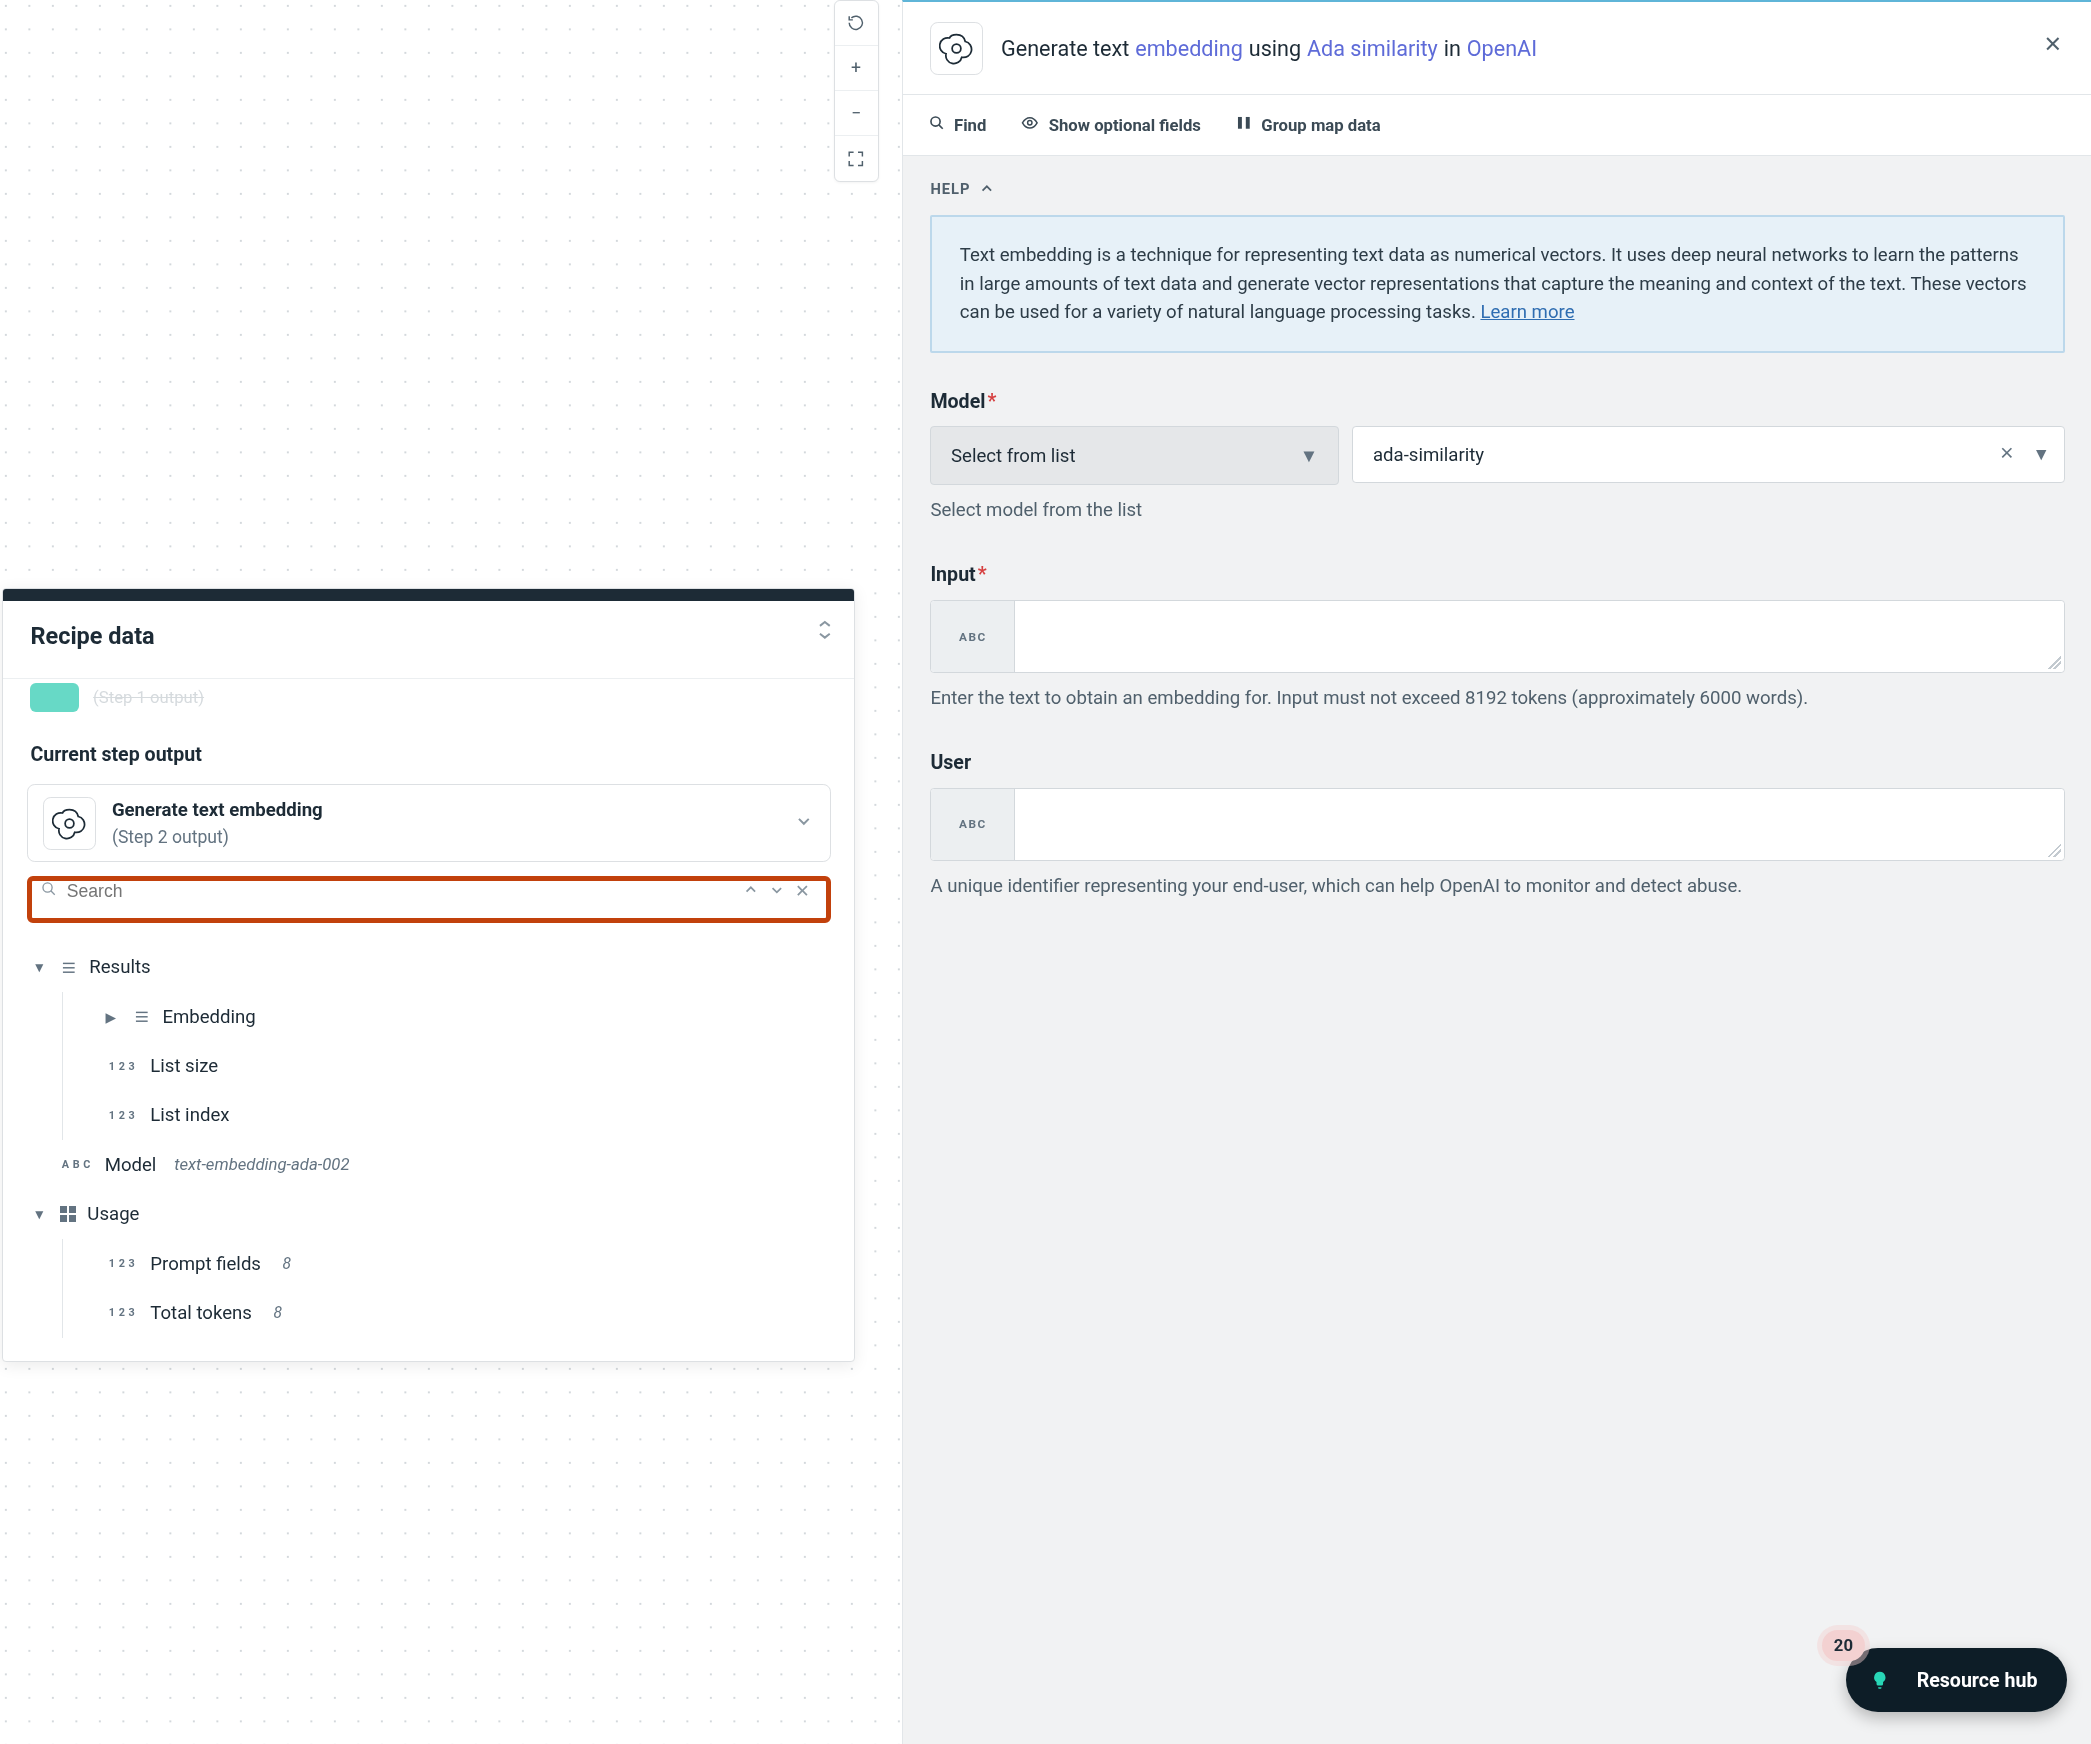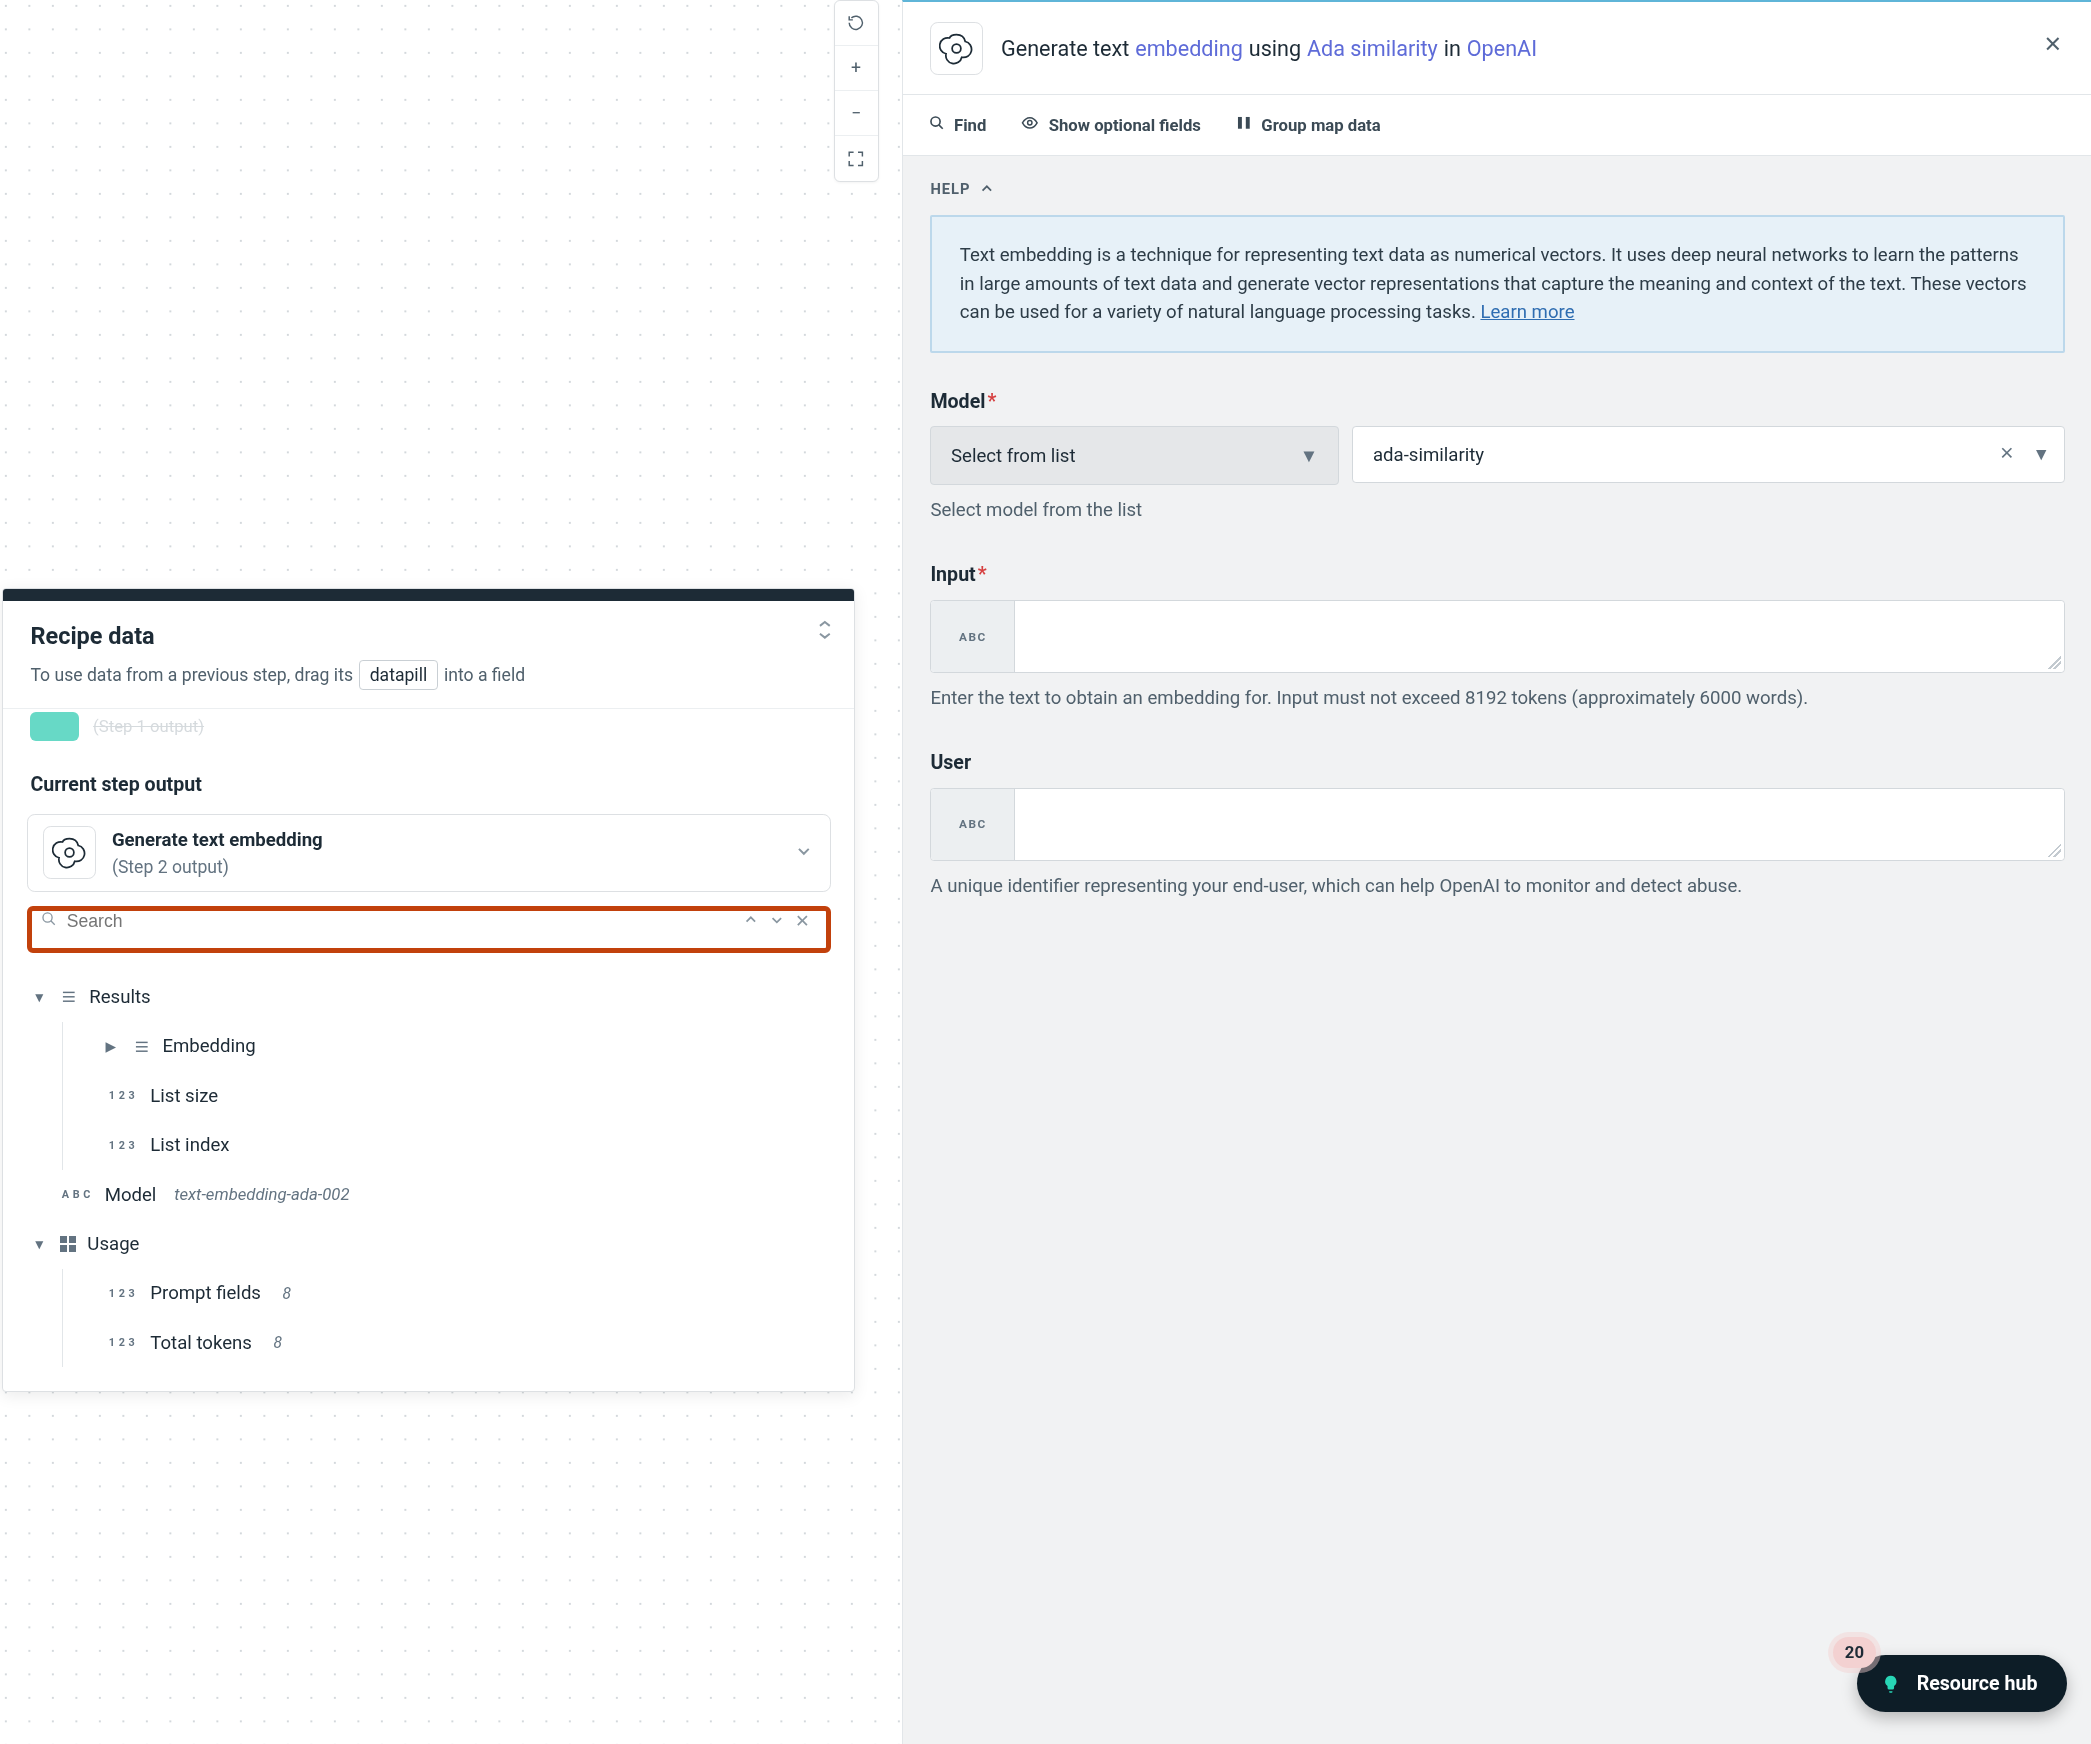--- a/index.html
+++ b/index.html
@@ -317,25 +317,25 @@
     background: linear-gradient(135deg, transparent 50%, #c3cad0 50%, #c3cad0 60%, transparent 60%, transparent 70%, #c3cad0 70%, #c3cad0 80%, transparent 80%);
   }
   
   .resource-hub {
     position: absolute;
     bottom: 33px;
     right: 25.5px;
     background: #0d1d27;
     color: #fff;
     border-radius: 979px;
-    height: 57px;
+    height: 64px;
     padding: 0 29px 0 23.5px;
     display: flex;
     align-items: center;
-    gap: 15px;
+    gap: 26px;
     font-size: 19.6px;
     font-weight: 700;
     box-shadow: 0 5.9px 15.7px rgba(0,0,0,0.25);
     cursor: pointer;
     z-index: 5;
   }
   .resource-hub .bulb {
     width: 21.6px; height: 21.6px;
     display: flex; align-items: center; justify-content: center;
     color: #28d6b6;
@@ -383,25 +383,20 @@
             <polyline points="21 15 21 21 15 21"></polyline>
           </svg>
       </div>
     </div>
 
     <div class="recipe-panel">
       <div class="topbar"></div>
 
       <div class="recipe-header">
         <div class="recipe-title">Recipe data</div>
-        <div class="recipe-subtitle">
-          <span>To use data from a previous step, drag its</span>
-          <span class="datapill-chip">datapill</span>
-          <span>into a field</span>
-        </div>
         <div class="recipe-collapse">
           <svg width="15.7" height="19.6" viewBox="0 0 16 20" fill="none" stroke="currentColor" stroke-width="2">
               <polyline points="3 6 8 2 13 6"></polyline>
               <polyline points="3 14 8 18 13 14"></polyline>
             </svg>
         </div>
       </div>
 
       <div class="step-ribbon">
         <div class="teal"></div>

